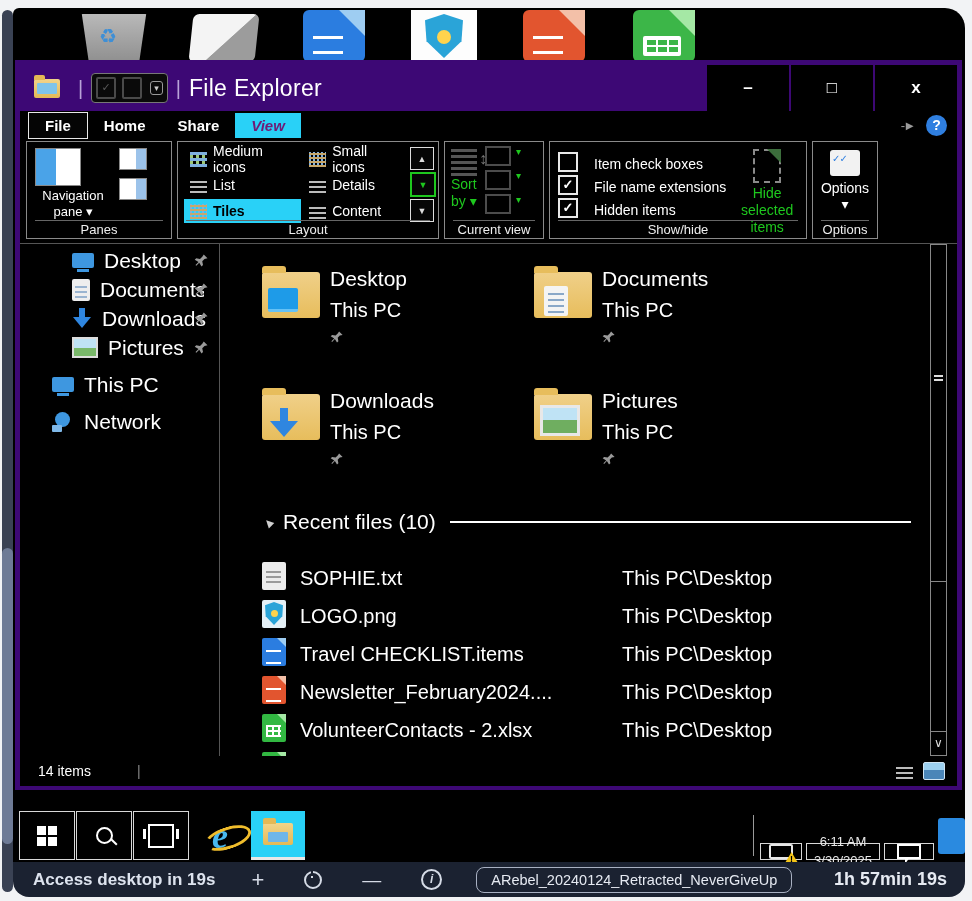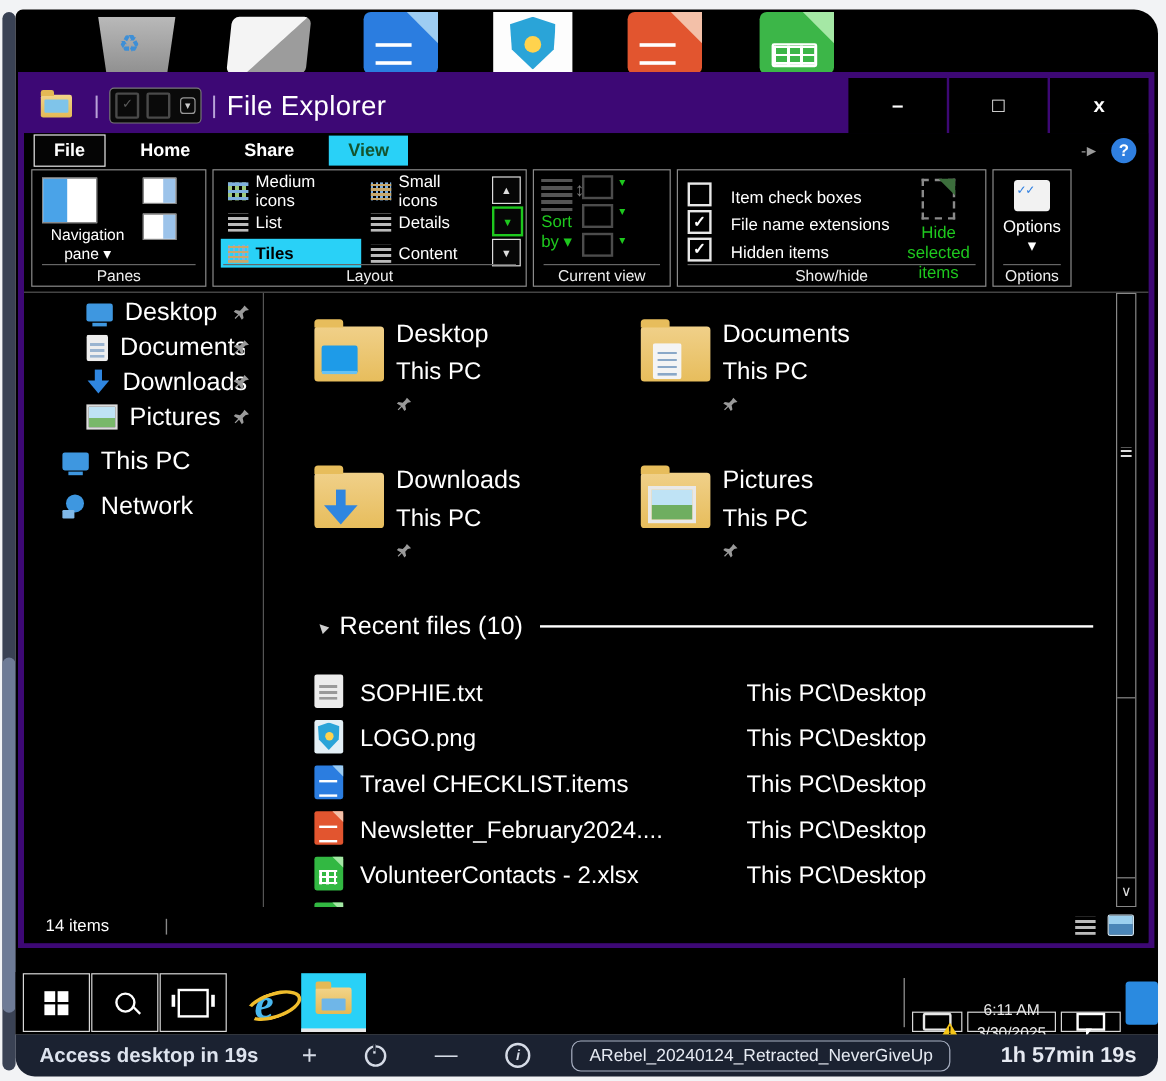--- a/index.html
+++ b/index.html
@@ -35,23 +35,23 @@
   .tfolder::after{content:"";position:absolute;left:3px;top:4px;width:20px;height:11px;background:#7fc4ea;border-radius:1px;}
   .tsep{color:#b9a3d8;font-size:20px;margin:0 8px;}
   .qat{display:flex;align-items:center;background:#0a0a0a;border:1px solid #777;border-radius:4px;padding:3px 4px;gap:6px;}
   .qicon{width:16px;height:18px;border:2px solid #4a4a4a;border-radius:2px;color:#5a5a5a;font-size:11px;text-align:center;line-height:16px;}
   .qdrop{border:1px solid #999;border-radius:3px;color:#ccc;font-size:9px;padding:1px 3px;margin-left:2px;}
   .title-text{font-size:23px;letter-spacing:.3px;}
   .win-btns{position:absolute;right:0;top:0;height:46px;display:flex;gap:2px;}
   .wbtn{width:82px;height:46px;background:#000;color:#fff;display:flex;align-items:center;justify-content:center;font-size:17px;font-weight:bold;}
   
   .tabstrip{height:28px;background:#000;display:flex;align-items:center;padding-left:8px;color:#fff;position:relative;}
-  .tab{font-size:15px;font-weight:bold;padding:4px 16px;margin-right:13px;}
+  .tab{font-size:15px;font-weight:bold;padding:4px 16px;margin-right:0;}
   .tab-file{border:1px solid #e8e8e8;background:#050505;}
-  .tab-active{background:#29d1f7;color:#14532d;}
+  .tab-active{background:#29d1f7;color:#701a75;font-style:italic;}
   .tab-right{position:absolute;right:10px;display:flex;align-items:center;gap:12px;}
   .pin-ribbon{color:#9a9a9a;font-size:13px;letter-spacing:-2px;}
   .help{width:21px;height:21px;border-radius:50%;background:#2f7fe0;color:#fff;font-size:14px;font-weight:bold;text-align:center;line-height:21px;}
   
   .ribbon{height:104px;background:#000;display:flex;gap:5px;padding:2px 6px 0;box-sizing:border-box;}
   .group{border:1px solid #8a8a8a;position:relative;height:98px;box-sizing:border-box;color:#fff;}
   .glabel{position:absolute;bottom:1px;left:0;right:0;text-align:center;font-size:13px;color:#eee;border-top:1px solid #666;padding-top:1px;margin:0 8px;}
   .g-panes{width:146px;display:flex;padding:6px 4px 0 8px;gap:8px;}
   .navpane-ic{width:44px;height:36px;background:#fff;border:1px solid #888;position:relative;}
   .navpane-ic::before{content:"";position:absolute;left:0;top:0;width:20px;height:36px;background:#4aa3e8;}
@@ -62,21 +62,21 @@
   .lay-col{display:flex;flex-direction:column;gap:2px;}
   .lay-item{display:flex;align-items:center;gap:6px;font-size:14px;padding:2px 6px;height:20px;}
   .lay-sel{background:#29d1f7;color:#000;font-weight:bold;}
   .li-ic{width:17px;height:15px;flex:none;background:
      repeating-linear-gradient(0deg,#bbb 0 2px,transparent 2px 5px);}
   .li-grid{background:repeating-linear-gradient(0deg,#7fb0e0 0 3px,transparent 3px 6px),repeating-linear-gradient(90deg,#9cc77a 0 3px,transparent 3px 6px);}
   .li-dots{background:repeating-linear-gradient(0deg,#c9a86a 0 2px,transparent 2px 4px),repeating-linear-gradient(90deg,#7fb0e0 0 2px,transparent 2px 4px);}
   .lay-scroll{display:flex;flex-direction:column;gap:2px;margin-left:2px;}
   .lsbtn{width:22px;height:21px;border:1px solid #ddd;background:#060606;color:#ddd;font-size:9px;display:flex;align-items:center;justify-content:center;}
   .ls-green{border:2px solid #1ec81e;color:#1ec81e;}
-  .g-cview{width:115px;padding:4px 0 0 6px;display:flex;gap:8px;}
+  .g-cview{width:100px;padding:4px 0 0 6px;display:flex;gap:8px;}
   .sort-ic{width:26px;height:30px;background:repeating-linear-gradient(0deg,#555 0 3px,transparent 3px 6px);position:relative;}
   .sort-ic::after{content:"↕";position:absolute;right:-10px;top:4px;color:#777;font-size:16px;}
   .green-t{color:#1ec81e;font-size:14px;line-height:1.2;}
   .cv-mini{width:22px;height:16px;border:2px solid #4c4c4c;margin-bottom:4px;position:relative;}
   .cv-mini::after{content:"▾";position:absolute;right:-12px;top:-2px;color:#1ec81e;font-size:10px;}
   .g-show{width:258px;display:flex;padding:7px 4px 0 8px;gap:6px;}
   .chk-row{display:flex;align-items:flex-end;gap:16px;height:23px;}
   .chk{width:16px;height:16px;border:2px solid #e8e8e8;background:#000;color:#fff;font-size:13px;font-weight:bold;text-align:center;line-height:15px;flex:none;}
   .chk-label{font-size:14px;white-space:nowrap;}
   .hide-sel{width:94px;text-align:center;}

